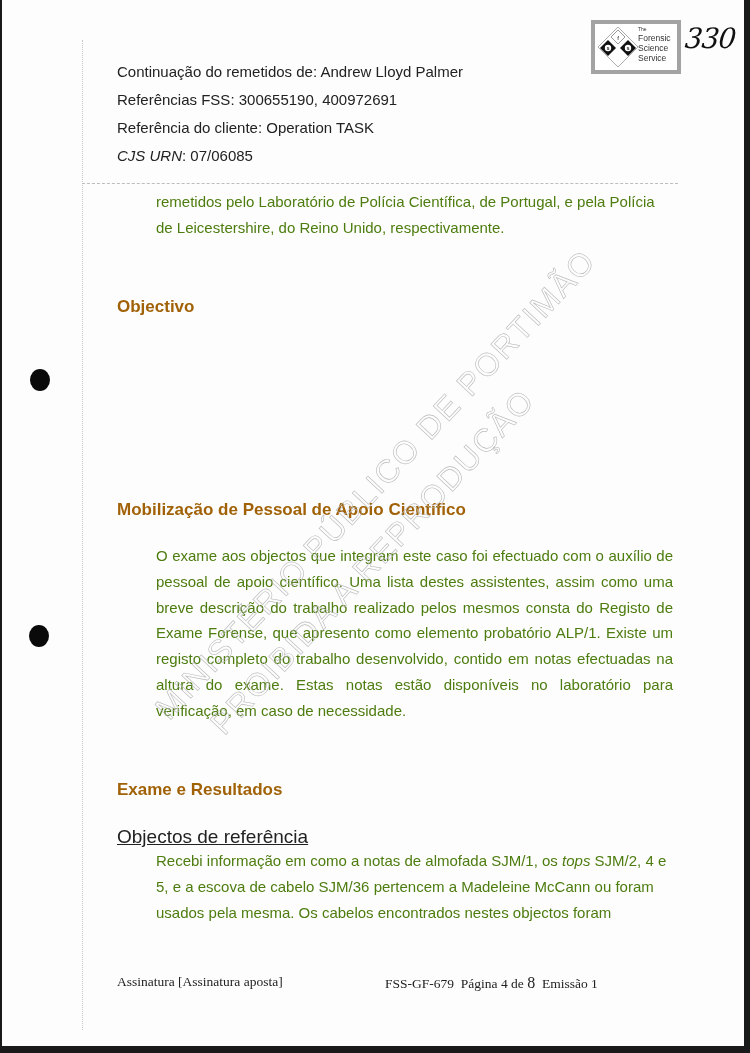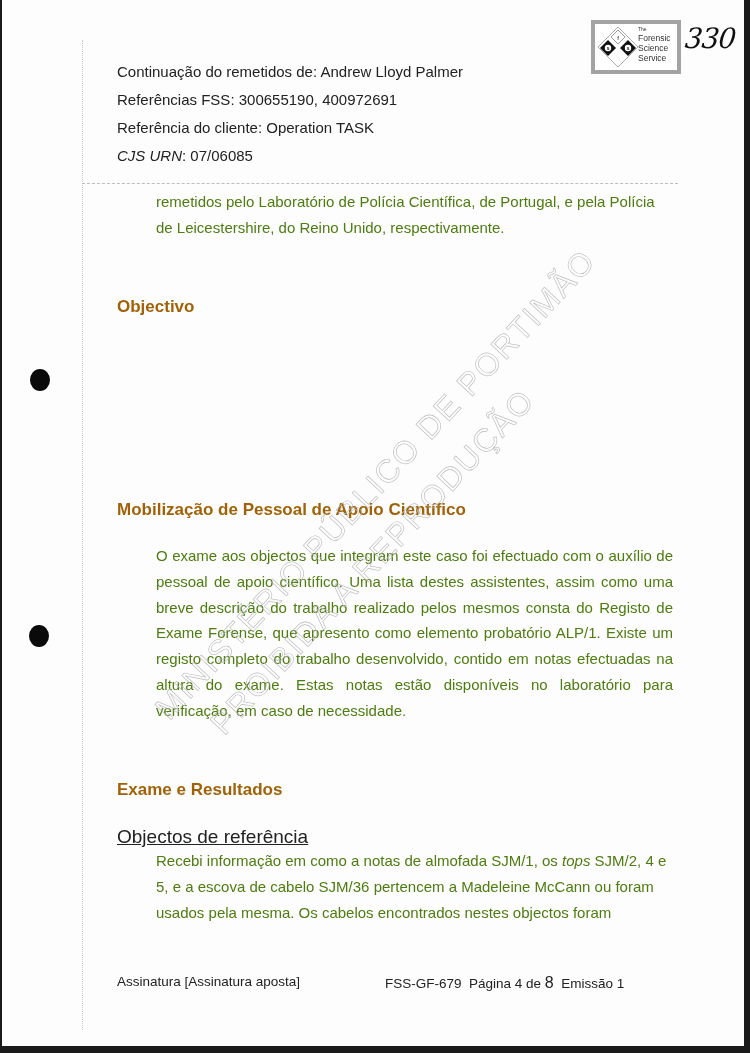--- a/index.html
+++ b/index.html
@@ -120,20 +120,21 @@
       text-decoration: underline;
       color: #222;
     }
 
     .footer-left, .footer-right {
       position: absolute;
       top: 974px;
       font-size: 13.5px;
       color: #222;
       white-space: nowrap;
+      font-family: Liberation Serif, serif;
     }
     .footer-left { left: 115px; }
     .footer-right { left: 383px; }
     .footer-right .pg-total { font-size: 16px; }
 
     .watermark {
       position: absolute;
       font-size: 32px;
       color: transparent;
       -webkit-text-stroke: 0.6px #b9b9b9;

